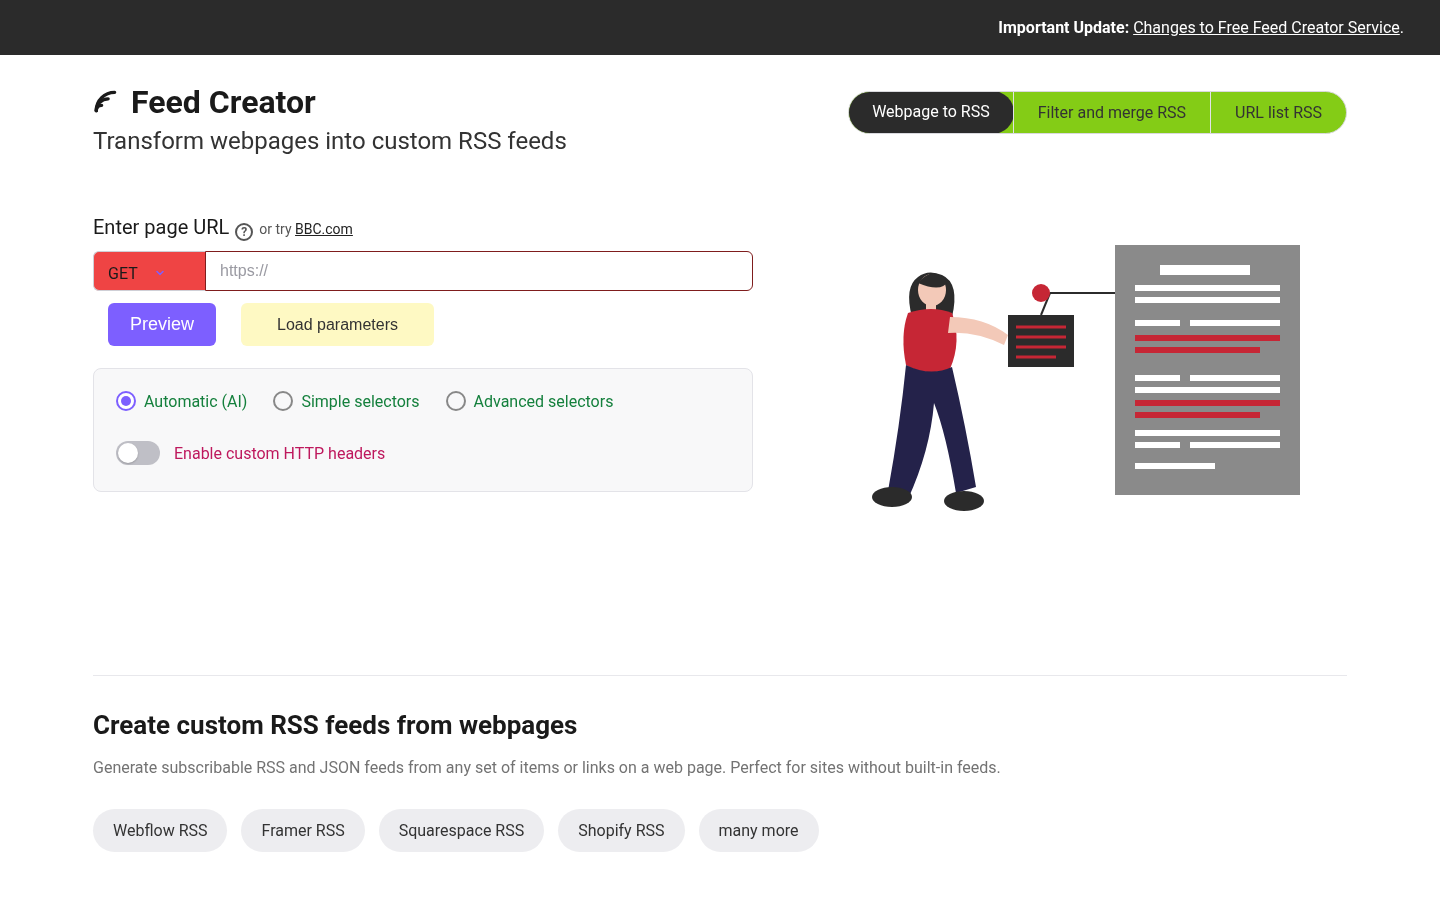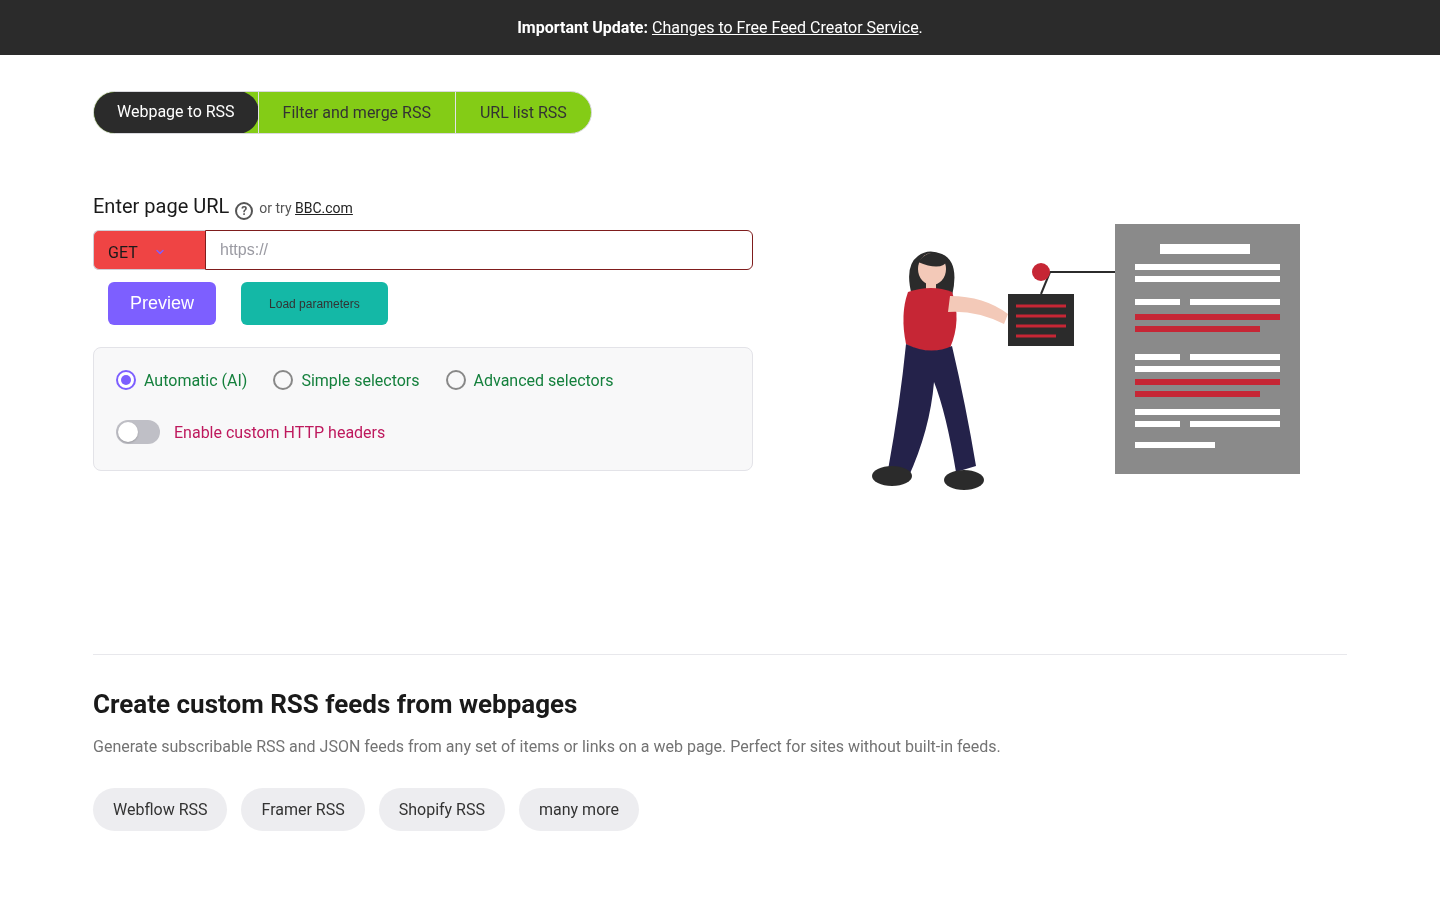--- a/index.html
+++ b/index.html
@@ -1,17 +1,17 @@
 <!DOCTYPE html>
 <html><head>
 <meta charset="utf-8">
 <style>
   * { box-sizing: border-box; margin: 0; padding: 0; }
   body { font-family: -apple-system, BlinkMacSystemFont, "Segoe UI", Roboto, Helvetica, Arial, sans-serif; color: #1a1a1a; background: #fff; }
-  .banner { background: #2b2b2b; color: #fff; text-align: center; padding: 18px 36px; font-size: 16px; }
+  .banner { background: #2b2b2b; color: #fff; text-align: right; padding: 18px 36px; font-size: 16px; }
   .banner a { color: #fff; text-decoration: underline; }
   .banner strong { font-weight: 700; }
   .container { max-width: 1350px; margin: 0 auto; padding: 28px 48px 40px 48px; }
   .topbar { display: flex; justify-content: space-between; align-items: flex-start; }
   .title-block { display: flex; flex-direction: column; gap: 6px; }
   .title-row { display: flex; align-items: center; gap: 12px; }
   .title-row h1 { font-size: 32px; font-weight: 700; }
   .subtitle { font-size: 24px; color: #333; font-weight: 400; }
   .logo-icon { width: 26px; height: 26px; }
   .tabs { display: inline-flex; border: 1px solid #d9d9de; border-radius: 999px; overflow: hidden; background: #84cc16; margin-top: 8px; }
@@ -28,21 +28,21 @@
   .try-text { font-size: 14px; color: #555; }
   .try-text a { color: #222; text-decoration: underline; }
   .url-row { display: flex; margin-bottom: 12px; }
   .method-select { display: flex; align-items: center; gap: 16px; border: 1px solid #cfcfd6; border-right: none; padding: 10px 12px 6px 14px; border-radius: 6px 0 0 6px; font-size: 16px; min-width: 112px; cursor: pointer; background: #ef4444; }
   .chev { width: 12px; height: 12px; }
   .url-input { flex: 1; border: 1px solid #7f1d1d; border-radius: 0 6px 6px 0; padding: 10px 14px; font-size: 16px; outline: none; }
   .url-input::placeholder { color: #9a9aa2; }
   .btn-row { display: flex; gap: 10px; margin-bottom: 22px; }
   .btn { padding: 11px 22px; border-radius: 6px; font-size: 18px; border: none; cursor: pointer; margin-left: 15px; }
   .btn-primary { background: #7d5fff; color: #fff; }
-  .btn-secondary { background: #14b8a6; color: #333; font-size: 12px; padding: 11px 28px; }
+  .btn-secondary { background: #fef9c3; color: #333; font-size: 16px; padding: 11px 36px; }
   .options-box { border: 1px solid #e3e3e8; background: #f8f8f9; border-radius: 8px; padding: 22px 22px 26px 22px; }
   .radio-row { display: flex; gap: 26px; align-items: center; margin-bottom: 30px; flex-wrap: wrap; }
   .radio-opt { display: flex; align-items: center; gap: 8px; cursor: pointer; }
   .radio-circle { width: 20px; height: 20px; border: 2px solid #888; border-radius: 50%; display: inline-flex; align-items: center; justify-content: center; }
   .radio-circle.selected { border-color: #7d5fff; background: #fff; }
   .radio-circle.selected::after { content: ""; width: 10px; height: 10px; background: #7d5fff; border-radius: 50%; }
   .radio-label { font-size: 16px; color: #15803d; }
   .toggle-row { display: flex; align-items: center; gap: 14px; }
   .toggle { width: 44px; height: 24px; background: #bfbfc6; border-radius: 999px; position: relative; cursor: pointer; }
   .toggle::after { content: ""; position: absolute; width: 20px; height: 20px; background: #fff; border-radius: 50%; top: 2px; left: 2px; box-shadow: 0 1px 2px rgba(0,0,0,.2); }
@@ -59,20 +59,33 @@
 
 <div class="banner">
   <strong>Important Update:</strong>
   <span> </span>
   <a href="#">Changes to Free Feed Creator Service</a><span>.</span>
 </div>
 
 <div class="container">
 
   <div class="topbar">
+    <div class="title-block">
+      <div class="title-row">
+        <span class="logo-icon">
+          <svg viewBox="0 0 24 24" width="26" height="26" fill="none" stroke="#1a1a1a" stroke-width="3" stroke-linecap="round">
+            <path d="M3 20 A17 17 0 0 1 20 3"></path>
+            <path d="M3 20 A11 11 0 0 1 14 9"></path>
+            <path d="M3 20 A5 5 0 0 1 8 15"></path>
+          </svg>
+        </span>
+        <h1>Feed Creator</h1>
+      </div>
+      <div class="subtitle">Transform webpages into custom RSS feeds</div>
+    </div>
 
     <div class="tabs">
       <div class="active">Webpage to RSS</div>
       <div>Filter and merge RSS</div>
       <div>URL list RSS</div>
     </div>
   </div>
 
   <div class="main-row">
     <div class="form-col">
@@ -182,17 +195,18 @@
   </div>
 
   <hr class="sep">
 
   <h2 class="section-title">Create custom RSS feeds from webpages</h2>
   <p class="section-desc">Generate subscribable RSS and JSON feeds from any set of items or links on a web page. Perfect for sites without built-in feeds.</p>
 
   <div class="chips">
     <span class="chip">Webflow RSS</span>
     <span class="chip">Framer RSS</span>
+    <span class="chip">Squarespace RSS</span>
     <span class="chip">Shopify RSS</span>
     <span class="chip">many more</span>
   </div>
 
 </div>
 
 </body></html>

